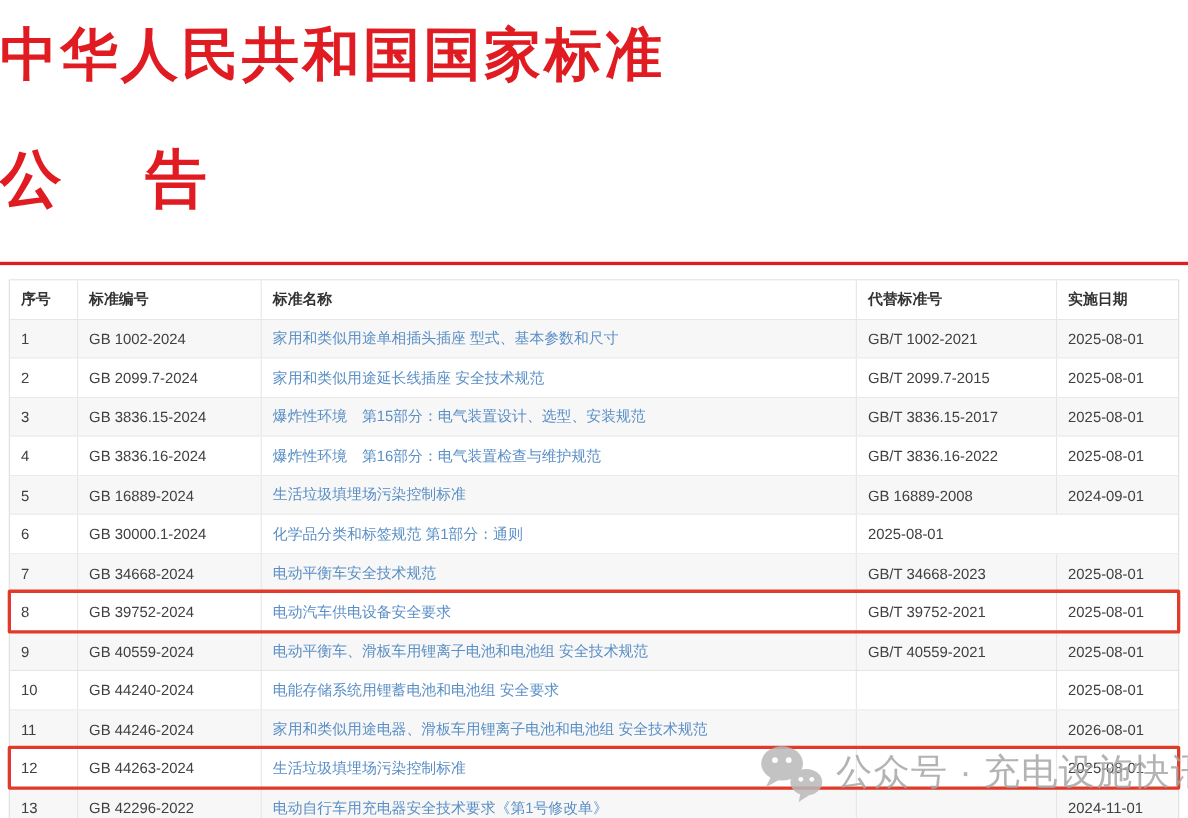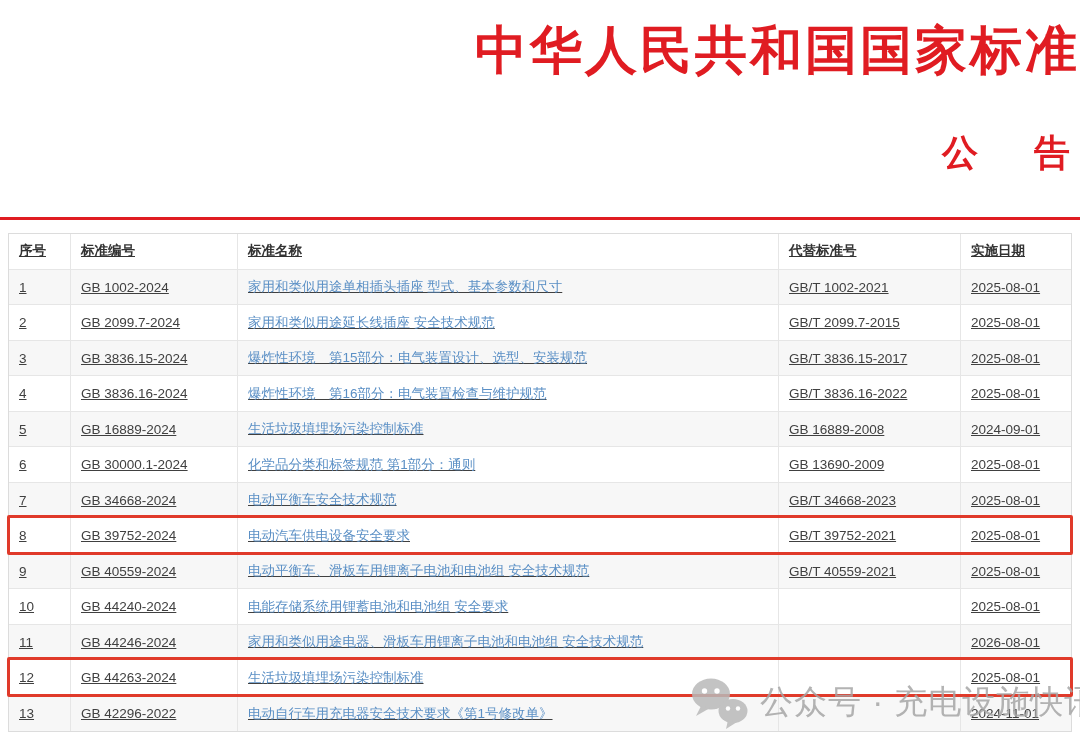--- a/index.html
+++ b/index.html
@@ -8,48 +8,47 @@
     --link-blue:#5a8fc5;
     --cell-text:#404040;
     --row-line:#e6e6e6;
   }
   *{box-sizing:border-box;margin:0;padding:0;}
   html,body{background:#ffffff;}
   body{font-family:"Liberation Sans","DejaVu Sans",sans-serif;}
   .page{position:relative;width:1080px;height:744px;background:#fff;overflow:hidden;}
 
   
-  .hero{text-align:right;}
+  .hero{text-align:left;}
   .hero h1{
     padding-top:22px;
     font-family:"Liberation Serif","DejaVu Serif",serif;
     font-size:52px;font-weight:700;color:var(--title-red);
     letter-spacing:3px;line-height:1.1;
   }
   .hero h2{
     margin-top:56px;
     font-family:"Liberation Serif","DejaVu Serif",serif;
-    font-size:36px;font-weight:700;color:var(--title-red);
+    font-size:56px;font-weight:700;color:var(--title-red);
     letter-spacing:10px;line-height:1.05;
   }
   .red-divider{margin-top:44px;height:3px;background:var(--title-red);}
 
   
   .stable{
     margin:13px 8px 0;
     border:1px solid #dcdcdc;
     font-size:13.5px;color:var(--cell-text);
   }
   .trow{
     display:grid;
     grid-template-columns:62px 167px 541px 182px 1fr;
     height:35.5px;
     border-bottom:1px solid var(--row-line);
     background:#fff;
-    text-decoration:underline;
   }
   .trow:last-child{border-bottom:none;}
   .thead{height:36px;font-weight:700;color:#333;background:#fff;}
   #tbody .trow:nth-child(odd){background:#f7f7f7;}
   .c{
     display:flex;align-items:center;
     padding:0 10px;
     border-right:1px solid var(--row-line);
     overflow:hidden;white-space:nowrap;
   }
@@ -139,21 +138,20 @@
           </div>
           <div class="c">GB 16889-2008</div>
           <div class="c">2024-09-01</div>
         </div>
         <div class="trow">
           <div class="c">6</div>
           <div class="c">GB 30000.1-2024</div>
           <div class="c">
             <span class="namelink">化学品分类和标签规范 第1部分：通则</span>
           </div>
-          <div class="c">GB 13690-2009</div>
           <div class="c">2025-08-01</div>
         </div>
         <div class="trow">
           <div class="c">7</div>
           <div class="c">GB 34668-2024</div>
           <div class="c">
             <span class="namelink">电动平衡车安全技术规范</span>
           </div>
           <div class="c">GB/T 34668-2023</div>
           <div class="c">2025-08-01</div>

